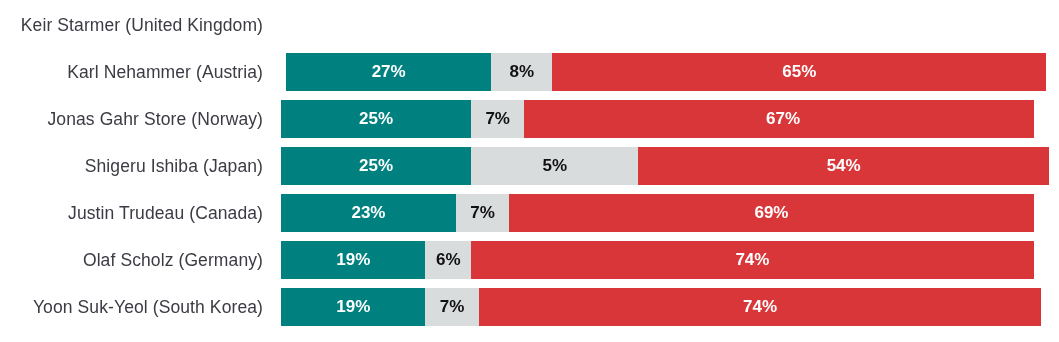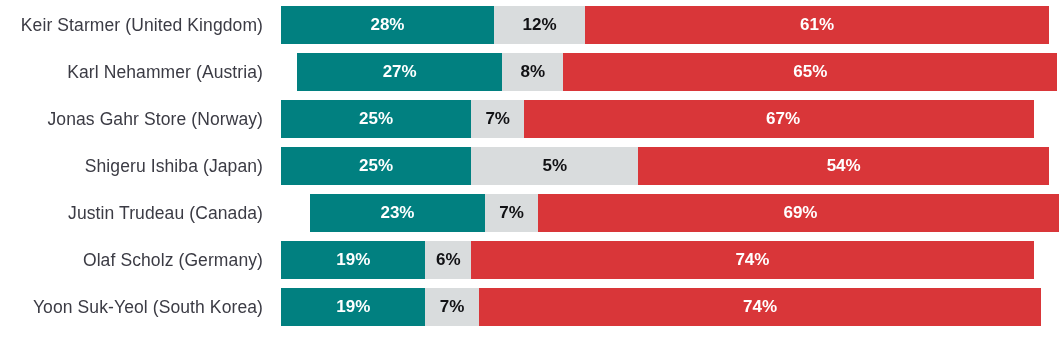--- a/index.html
+++ b/index.html
@@ -83,36 +83,25 @@
     pointer-events: none;
   }
 </style>
 </head>
 <body>
 
 <div id="chart">
 
   <div class="row" style="top:6px;">
     <div class="row-label" style="width: 272px; flex: 0 0 272px; color: rgb(59, 59, 68);">Keir Starmer (United Kingdom)</div>
-    <div class="bar-track" style="margin-left: 9px;">
-      <div class="seg seg-approve" style="flex: 0 0 212.911px; width: 212.911px; background: rgb(1, 128, 128);">
-        <span class="seg-label">28%</span>
-      </div>
-      <div class="seg seg-neutral" style="flex: 0 0 91.2475px; width: 91.2475px; background: rgb(217, 220, 221);">
-        <span class="seg-label">12%</span>
-      </div>
-      <div class="seg seg-disapprove" style="flex: 0 0 463.842px; width: 463.842px; background: rgb(217, 54, 57);">
-        <span class="seg-label">61%</span>
-      </div>
-    </div>
   </div>
 
   <div class="row" style="top:53px;">
     <div class="row-label" style="width: 272px; flex: 0 0 272px; color: rgb(59, 59, 68);">Karl Nehammer (Austria)</div>
-    <div class="bar-track" style="margin-left: 25px;">
+    <div class="bar-track" style="margin-left: 14px;">
       <div class="seg seg-approve" style="flex: 0 0 205.307px; width: 205.307px; background: rgb(1, 128, 128);">
         <span class="seg-label">27%</span>
       </div>
       <div class="seg seg-neutral" style="flex: 0 0 60.8317px; width: 60.8317px; background: rgb(217, 220, 221);">
         <span class="seg-label">8%</span>
       </div>
       <div class="seg seg-disapprove" style="flex: 0 0 494.257px; width: 494.257px; background: rgb(217, 54, 57);">
         <span class="seg-label">65%</span>
       </div>
     </div>
@@ -141,21 +130,21 @@
       </div>
       <div class="seg seg-neutral" style="flex: 0 0 167.287px; width: 167.287px; background: rgb(217, 220, 221);">
         <span class="seg-label">5%</span>
       </div>
       <div class="seg seg-disapprove" style="flex: 0 0 410.614px; width: 410.614px; background: rgb(217, 54, 57);">
         <span class="seg-label">54%</span>
       </div>
     </div>
   </div>
 
-  <div class="row" style="top:194px;gap:29px;">
+  <div class="row" style="top:194px;">
     <div class="row-label" style="width: 272px; flex: 0 0 272px; color: rgb(59, 59, 68);">Justin Trudeau (Canada)</div>
     <div class="bar-track" style="margin-left: 9px;">
       <div class="seg seg-approve" style="flex: 0 0 174.891px; width: 174.891px; background: rgb(1, 128, 128);">
         <span class="seg-label">23%</span>
       </div>
       <div class="seg seg-neutral" style="flex: 0 0 53.2277px; width: 53.2277px; background: rgb(217, 220, 221);">
         <span class="seg-label">7%</span>
       </div>
       <div class="seg seg-disapprove" style="flex: 0 0 524.673px; width: 524.673px; background: rgb(217, 54, 57);">
         <span class="seg-label">69%</span>

